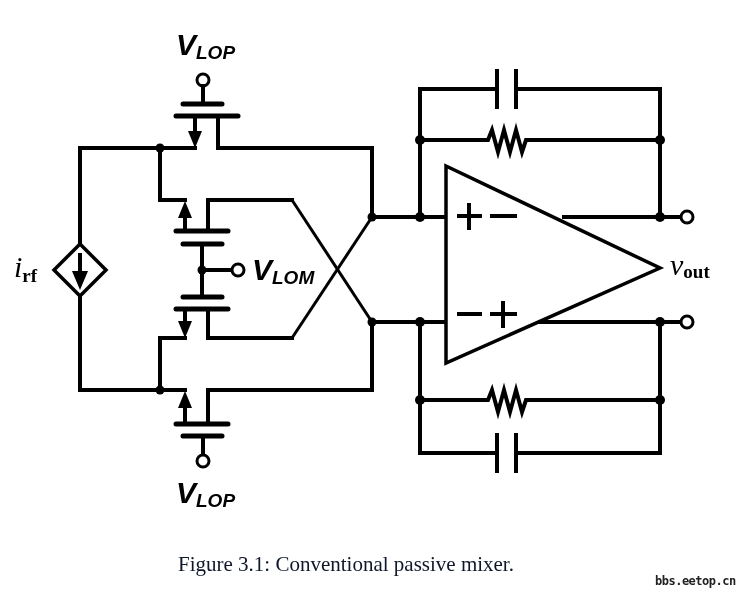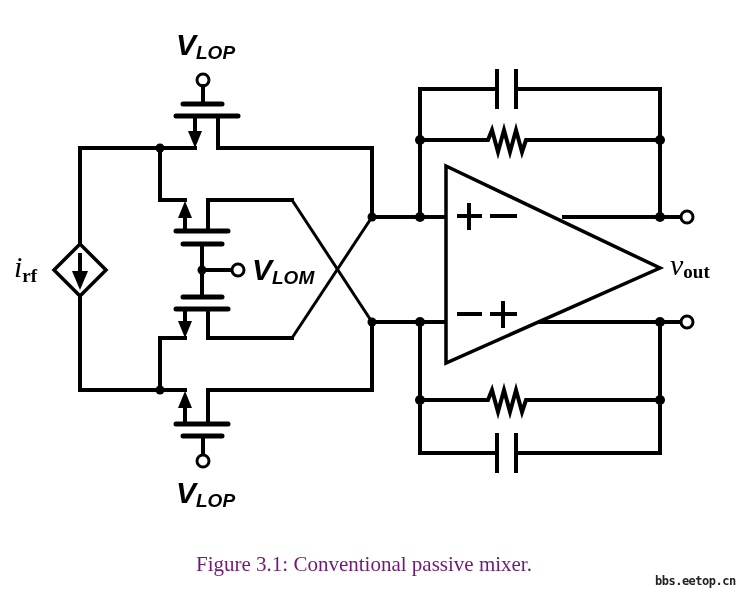--- a/index.html
+++ b/index.html
@@ -6,21 +6,21 @@
   body { width: 744px; height: 593px; position: relative; overflow: hidden; }
   #circuit { position: absolute; left: 0; top: 0; }
   .wire { stroke: #000; stroke-width: 4; fill: none; stroke-linecap: square; }
   .thin { stroke: #000; stroke-width: 3; fill: none; }
   .bar { stroke: #000; stroke-width: 5; stroke-linecap: round; }
   .dot { fill: #000; }
   .term { fill: #fff; stroke: #000; stroke-width: 3; }
   .arrowhead { fill: #000; }
   .lbl-sans { font-family: "Liberation Sans", sans-serif; font-style: italic; font-weight: bold; fill: #000; }
   .lbl-serif { font-family: "Liberation Serif", serif; fill: #000; }
-  #caption { position: absolute; left: 196px; top: 552px; font-family: "Liberation Serif", serif; font-size: 21px; color: #701a75; }
+  #caption { position: absolute; left: 178px; top: 552px; font-family: "Liberation Serif", serif; font-size: 21px; color: #0f172a; }
   #watermark { position: absolute; left: 655px; top: 574px; font-family: "DejaVu Sans Mono", monospace; font-weight: bold; font-size: 12px; color: #222; letter-spacing: -0.5px; text-align: right; }
 </style>
 </head>
 <body>
 
 <svg id="circuit" width="744" height="593" viewBox="0 0 744 593">
 
   <g>
     <polyline class="wire" points="80,244 80,148 160,148"></polyline>
     <polyline class="wire" points="80,296 80,390 160,390"></polyline>

